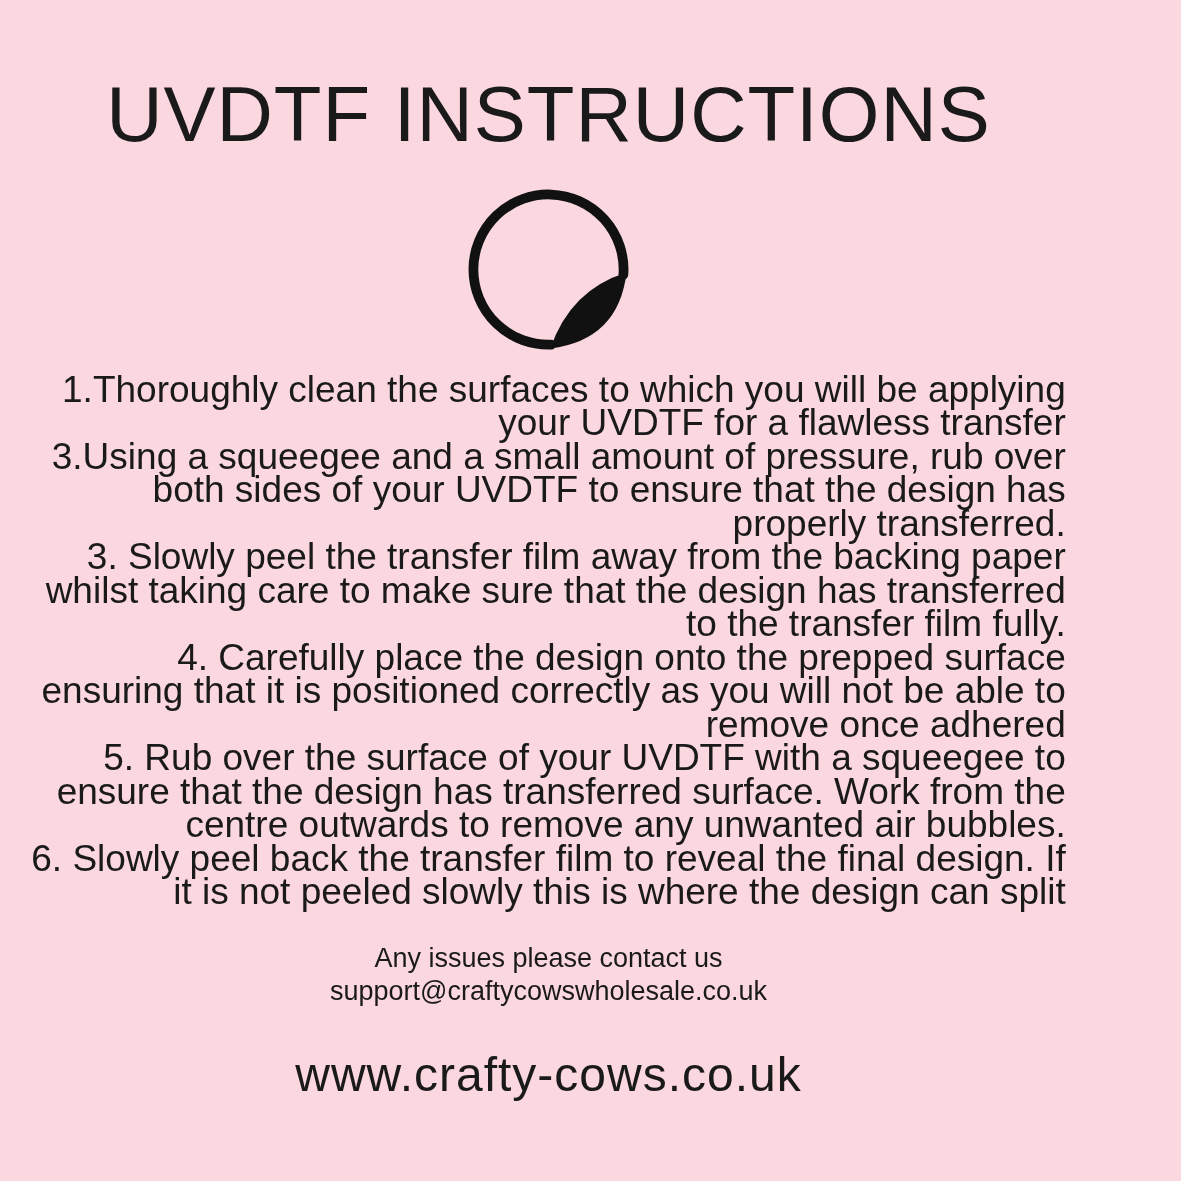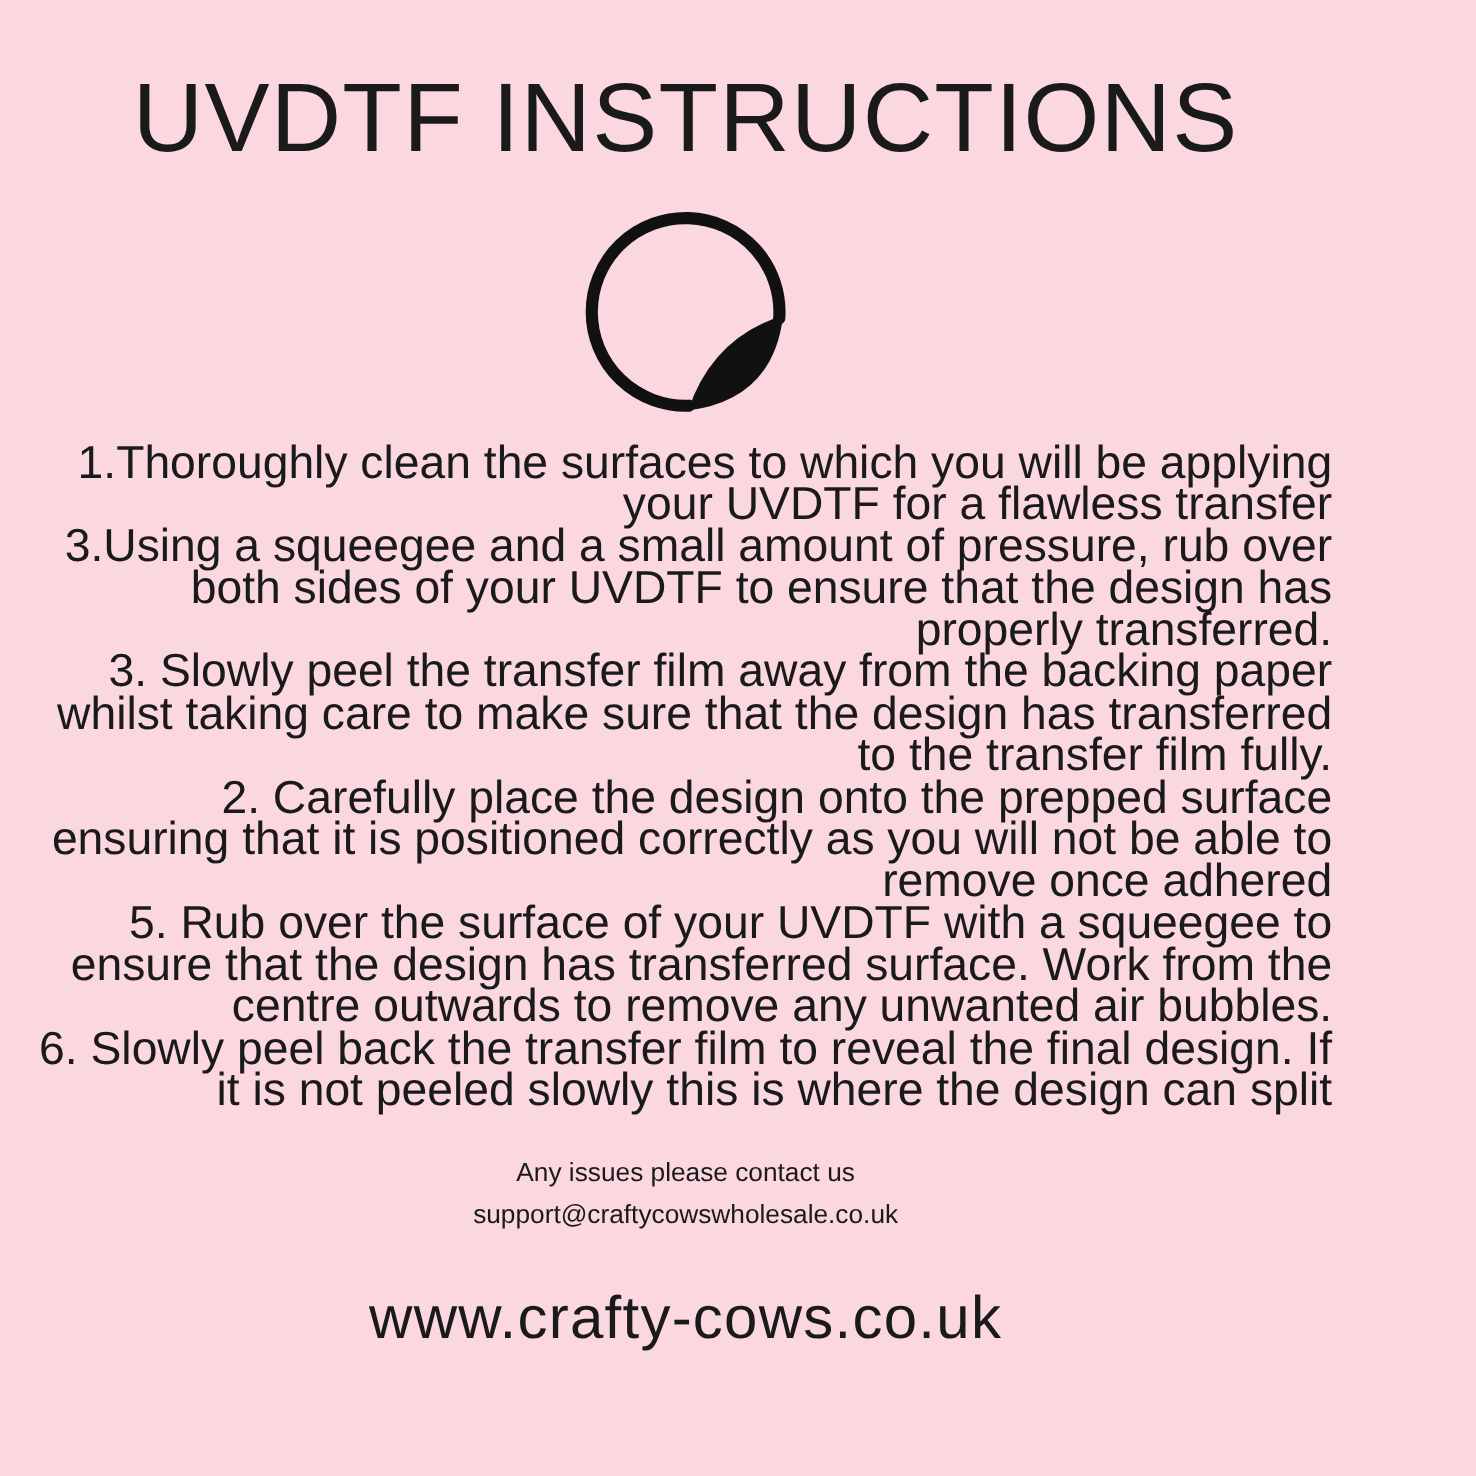--- a/index.html
+++ b/index.html
@@ -12,21 +12,21 @@
     font-family: "Liberation Sans", sans-serif;
     overflow: hidden;
   }
   .card {
     width: 1097px;
     height: 1181px;
     box-sizing: border-box;
     display: flex;
     flex-direction: column;
     align-items: center;
-    padding-top: 44px;
+    padding-top: 64px;
   }
   .title {
     font-size: 78px;
     font-weight: 300;
     letter-spacing: 1px;
     line-height: 1.05;
     margin: 10px 0 0 0;
     text-align: center;
     white-space: nowrap;
   }
@@ -41,21 +41,21 @@
     font-size: 37px;
     line-height: 33.5px;
     white-space: pre-line;
     text-align: right;
   }
   .contact {
     margin-top: 33px;
     text-align: center;
   }
   .contact-line {
-    font-size: 21px;
+    font-size: 27px;
     line-height: 33.5px;
     text-align: center;
   }
   .website {
     margin-top: 38px;
     font-size: 48px;
     font-weight: 300;
     letter-spacing: 1px;
     text-align: center;
   }
@@ -78,21 +78,21 @@
 
   <div class="instructions">
     <div class="instruction">1.Thoroughly clean the surfaces to which you will be applying
 your UVDTF for a flawless transfer</div>
     <div class="instruction">3.Using a squeegee and a small amount of pressure, rub over
 both sides of your UVDTF to ensure that the design has
 properly transferred.</div>
     <div class="instruction">3. Slowly peel the transfer film away from the backing paper
 whilst taking care to make sure that the design has transferred
 to the transfer film fully.</div>
-    <div class="instruction">2. Carefully place the design onto the prepped surface
+    <div class="instruction">4. Carefully place the design onto the prepped surface
 ensuring that it is positioned correctly as you will not be able to
 remove once adhered</div>
     <div class="instruction">5. Rub over the surface of your UVDTF with a squeegee to
 ensure that the design has transferred surface. Work from the
 centre outwards to remove any unwanted air bubbles.</div>
     <div class="instruction">6. Slowly peel back the transfer film to reveal the final design. If
 it is not peeled slowly this is where the design can split</div>
   </div>
 
   <div class="contact">

